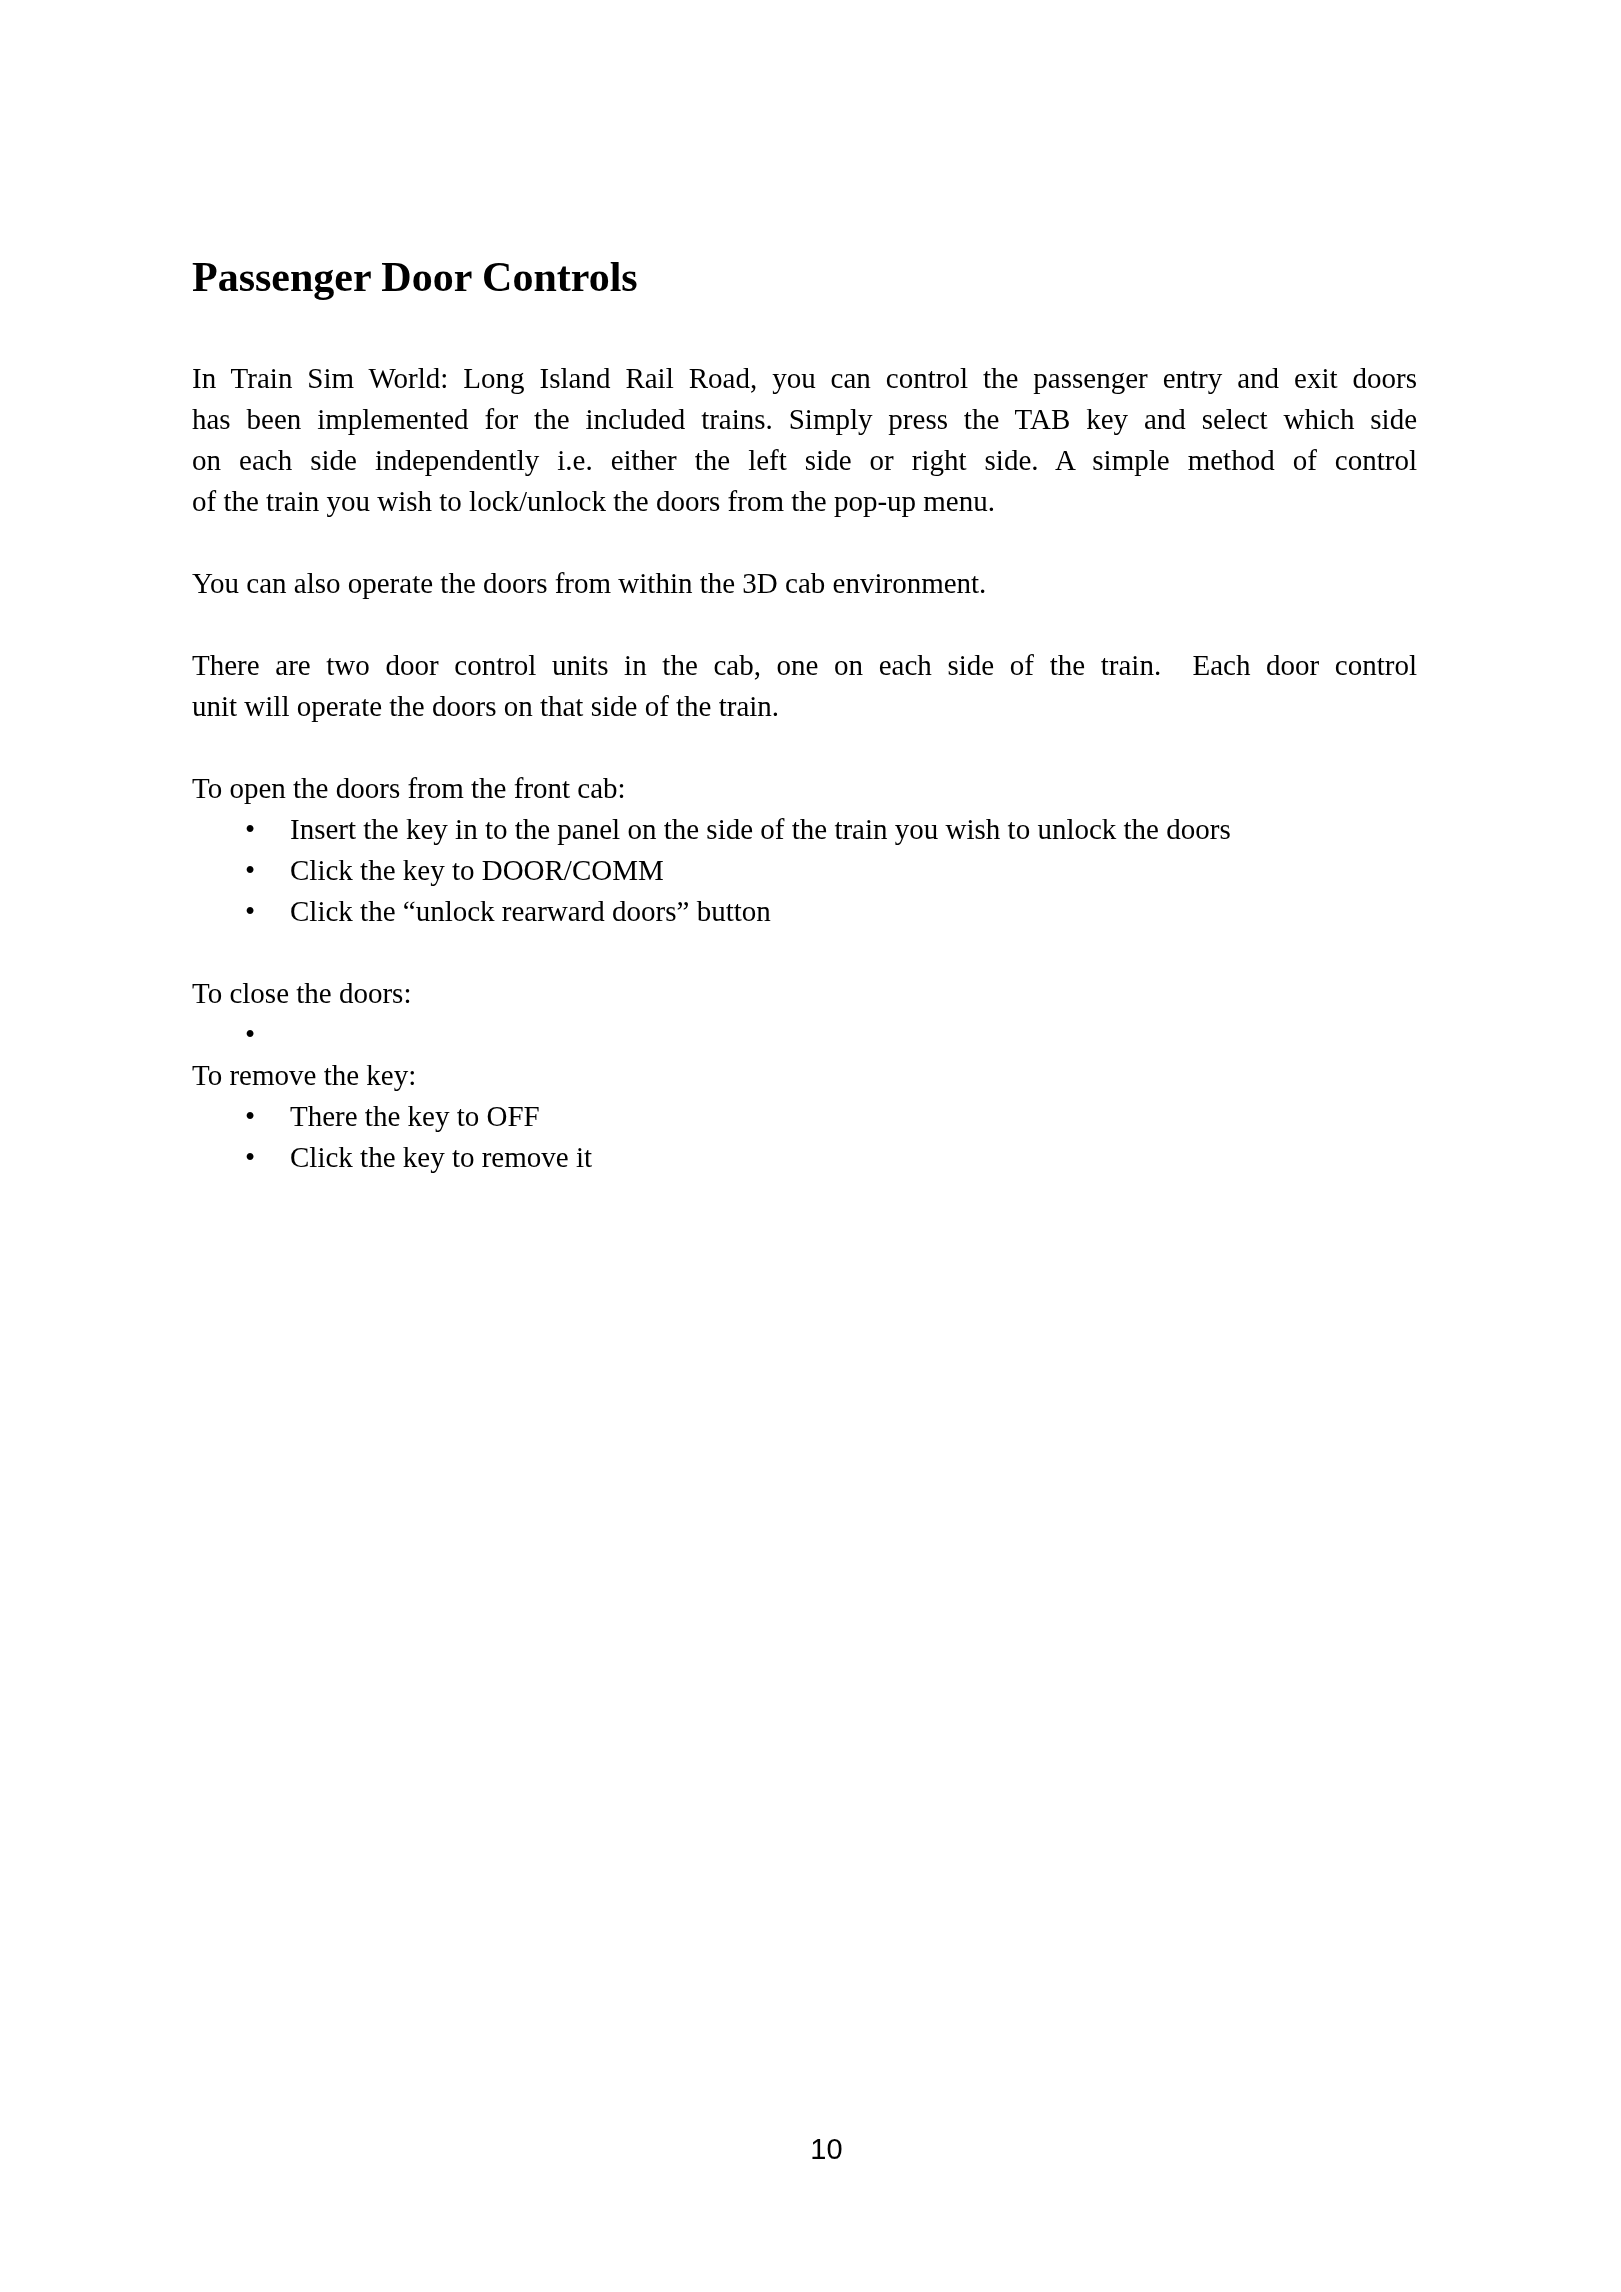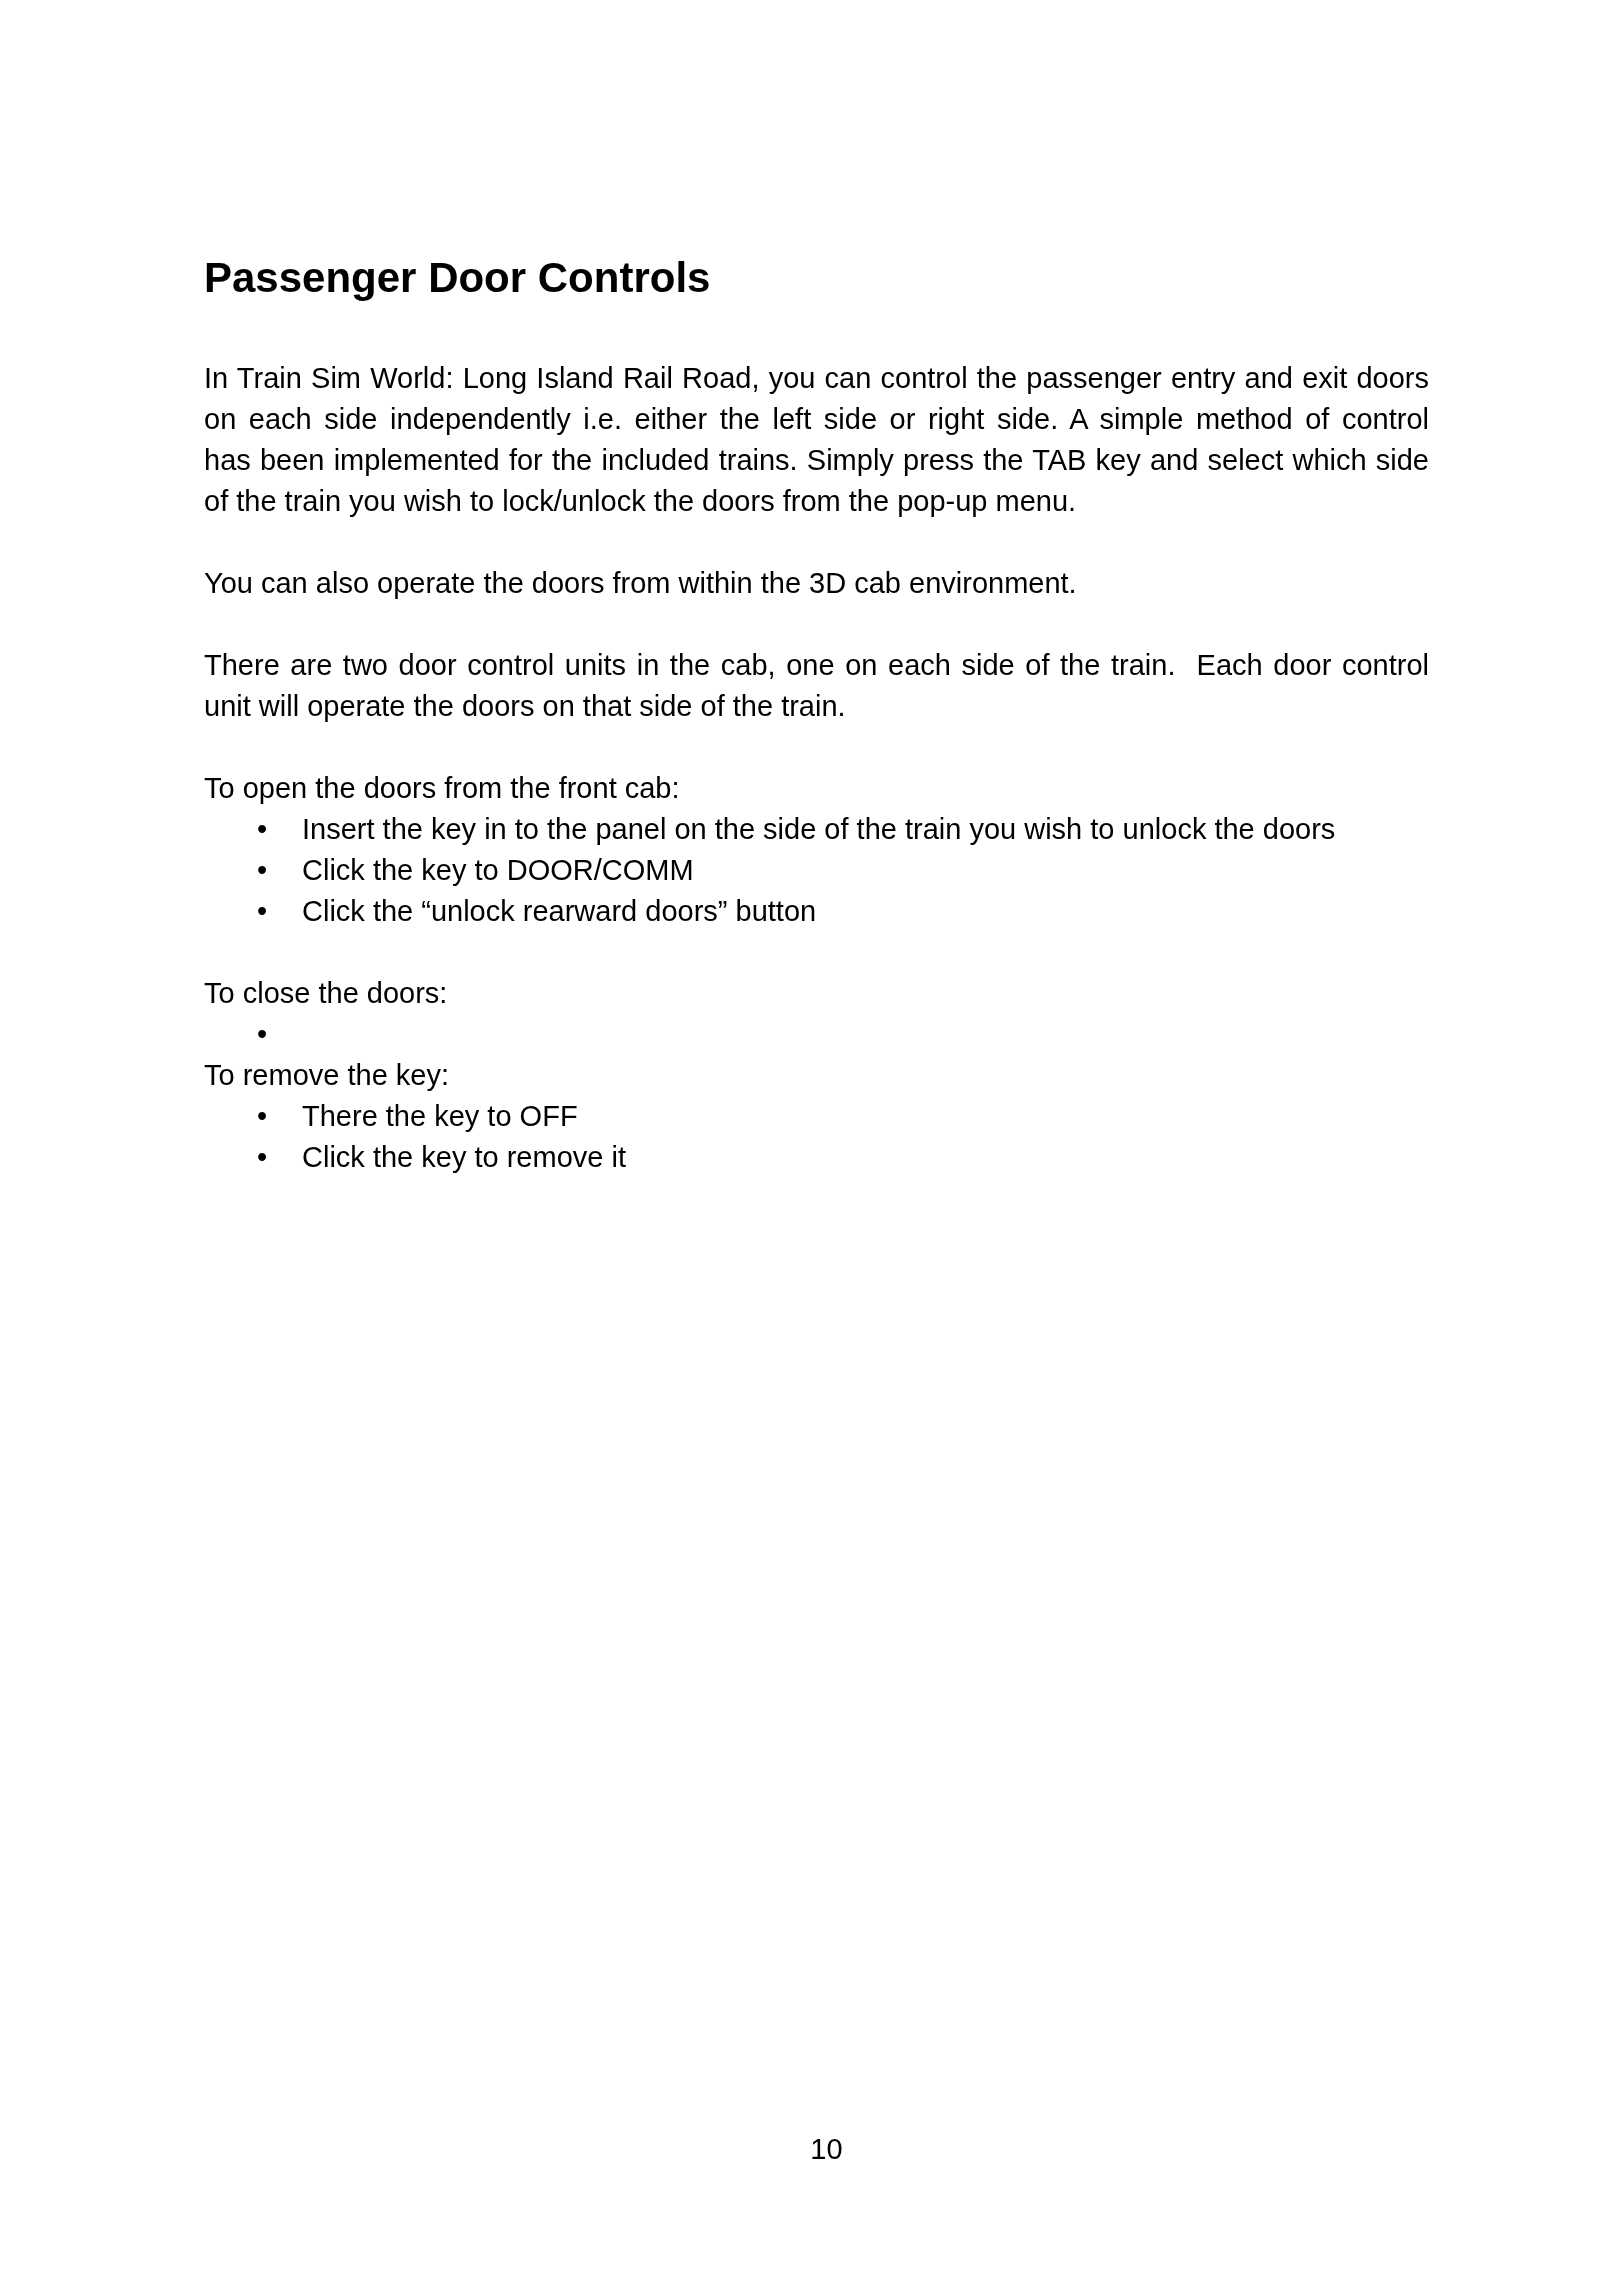--- a/index.html
+++ b/index.html
@@ -11,23 +11,24 @@
     position: relative;
     width: 1621px;
     height: 2293px;
     background: #ffffff;
     color: #000000;
     font-family: "Liberation Sans", "DejaVu Sans", sans-serif;
     overflow: hidden;
   }
   .content {
     position: absolute;
-    left: 204px;
+    left: 192px;
     top: 253px;
     width: 1225px;
+    font-family: Liberation Serif, serif;
   }
   .doc-title {
     font-size: 42px;
     font-weight: bold;
     line-height: 49px;
     margin: 0 0 56px 0;
     letter-spacing: 0px;
     white-space: nowrap;
   }
   .para {
@@ -77,22 +78,22 @@
 </head>
 <body>
 
 <div class="page">
   <div class="content">
 
     <h1 class="doc-title">Passenger Door Controls</h1>
 
     <div class="para">
       <div class="line j">In Train Sim World: Long Island Rail Road, you can control the passenger entry and exit doors</div>
+      <div class="line j">has been implemented for the included trains. Simply press the TAB key and select which side</div>
       <div class="line j">on each side independently i.e. either the left side or right side. A simple method of control</div>
-      <div class="line j">has been implemented for the included trains. Simply press the TAB key and select which side</div>
       <div class="line">of the train you wish to lock/unlock the doors from the pop-up menu.</div>
     </div>
 
     <div class="para">
       <div class="line">You can also operate the doors from within the 3D cab environment.</div>
     </div>
 
     <div class="para">
       <div class="line j">There are two door control units in the cab, one on each side of the train.&nbsp; Each door control</div>
       <div class="line">unit will operate the doors on that side of the train.</div>

